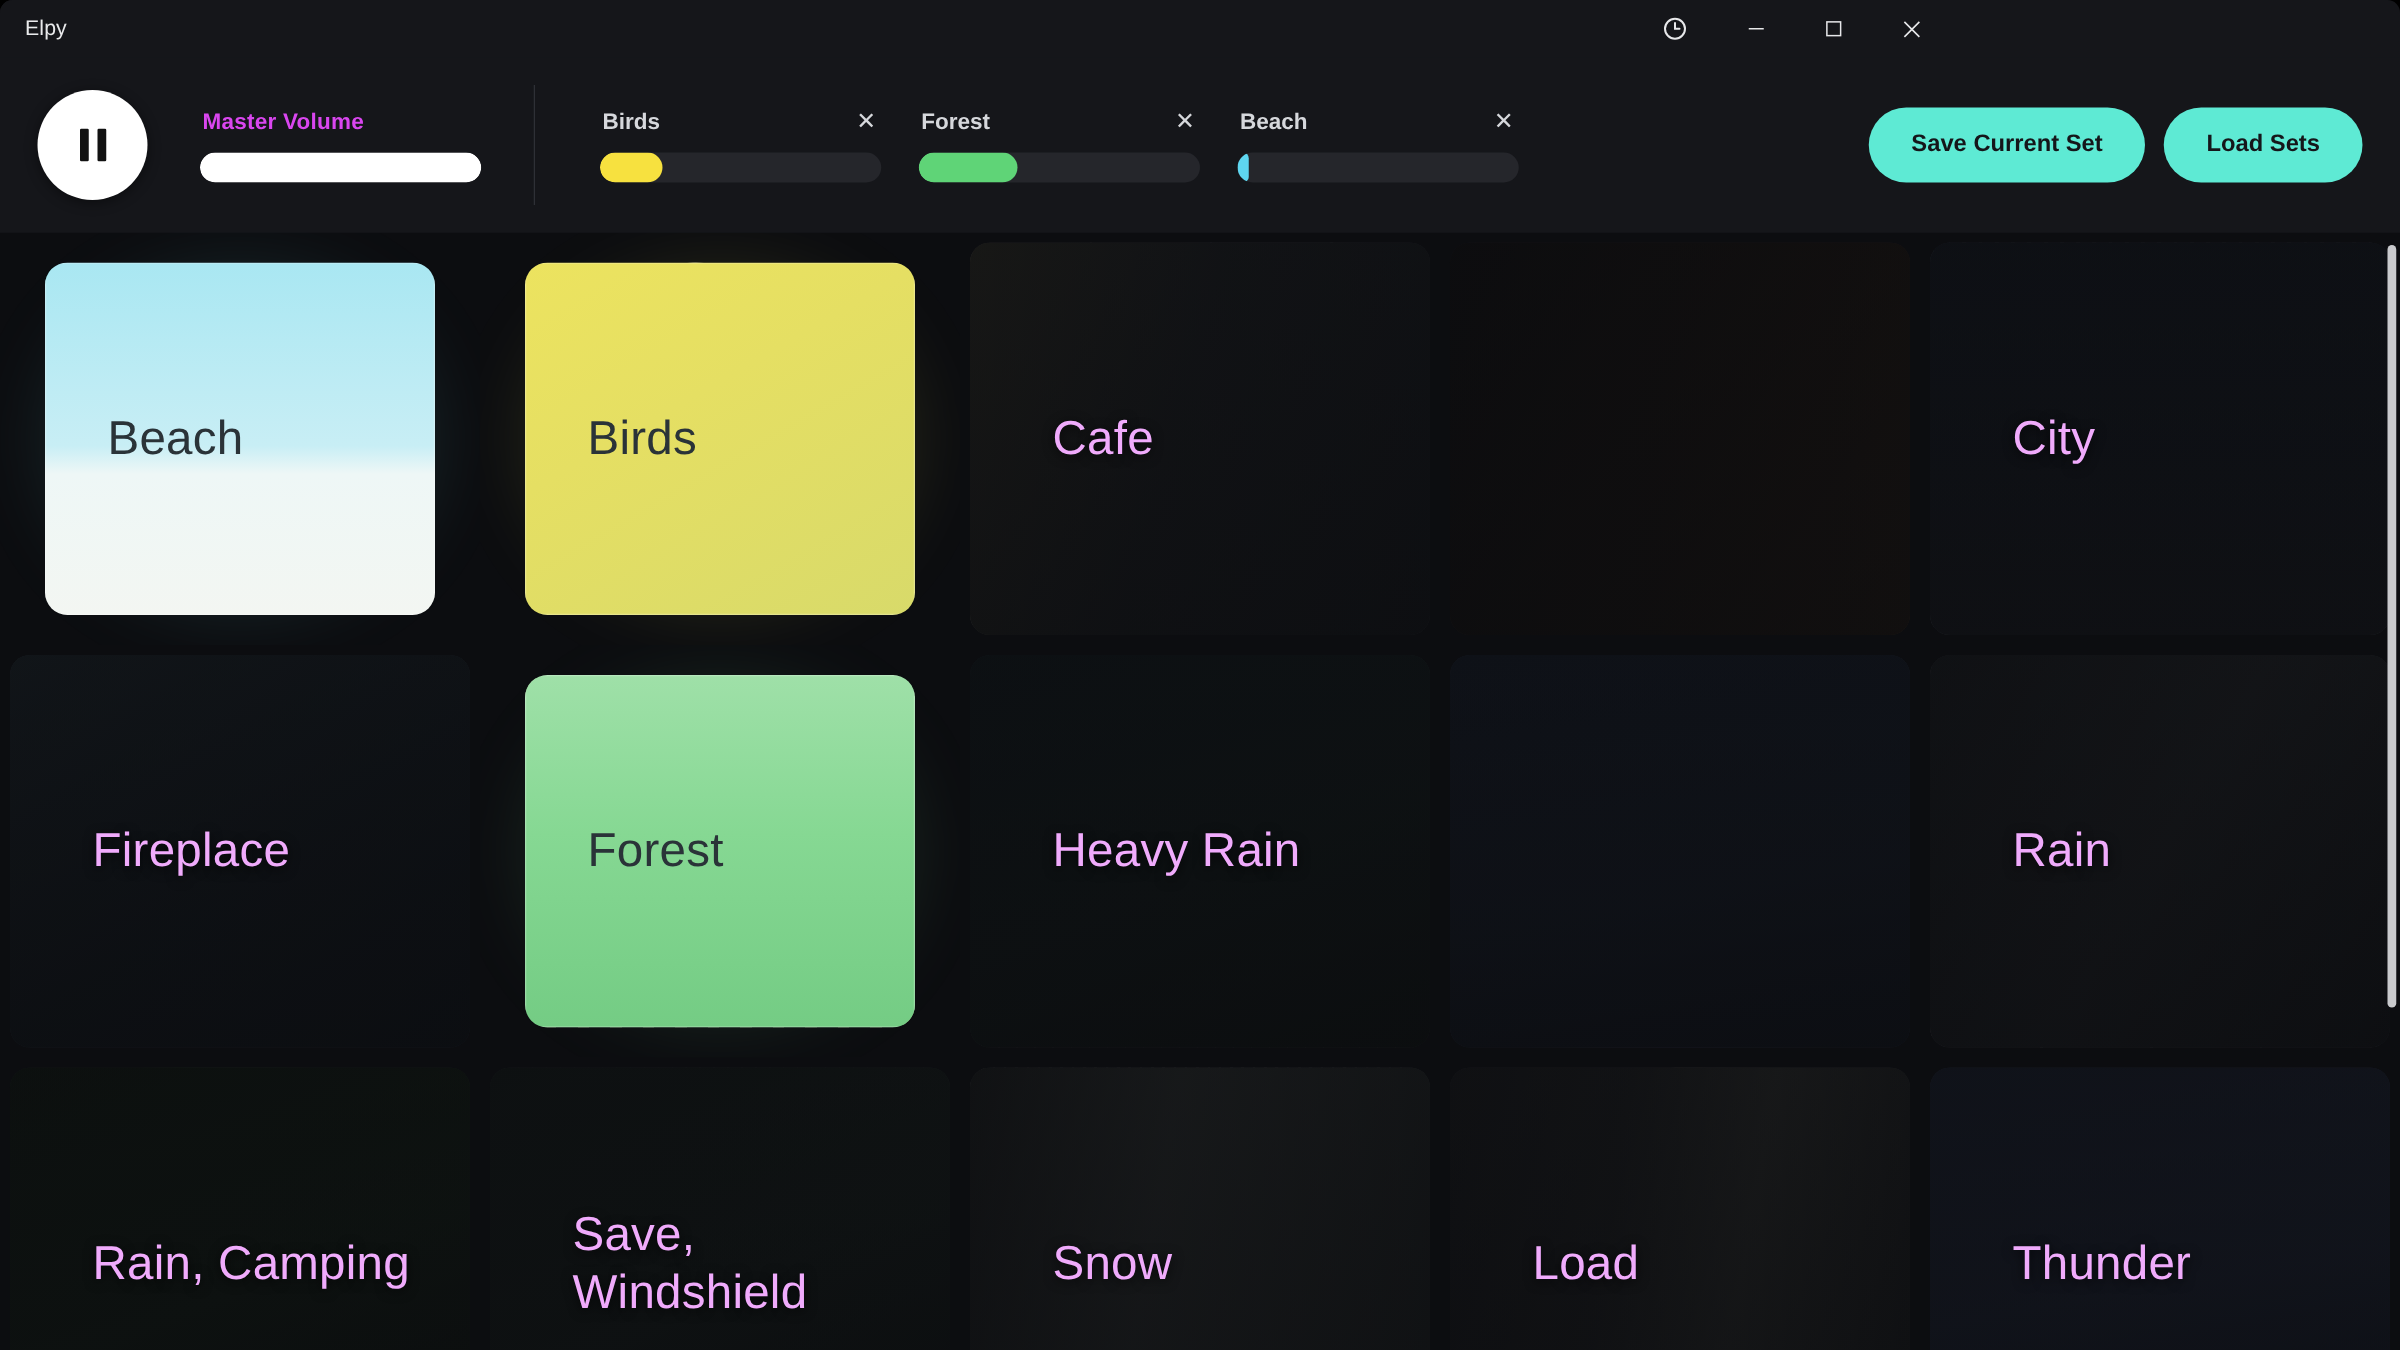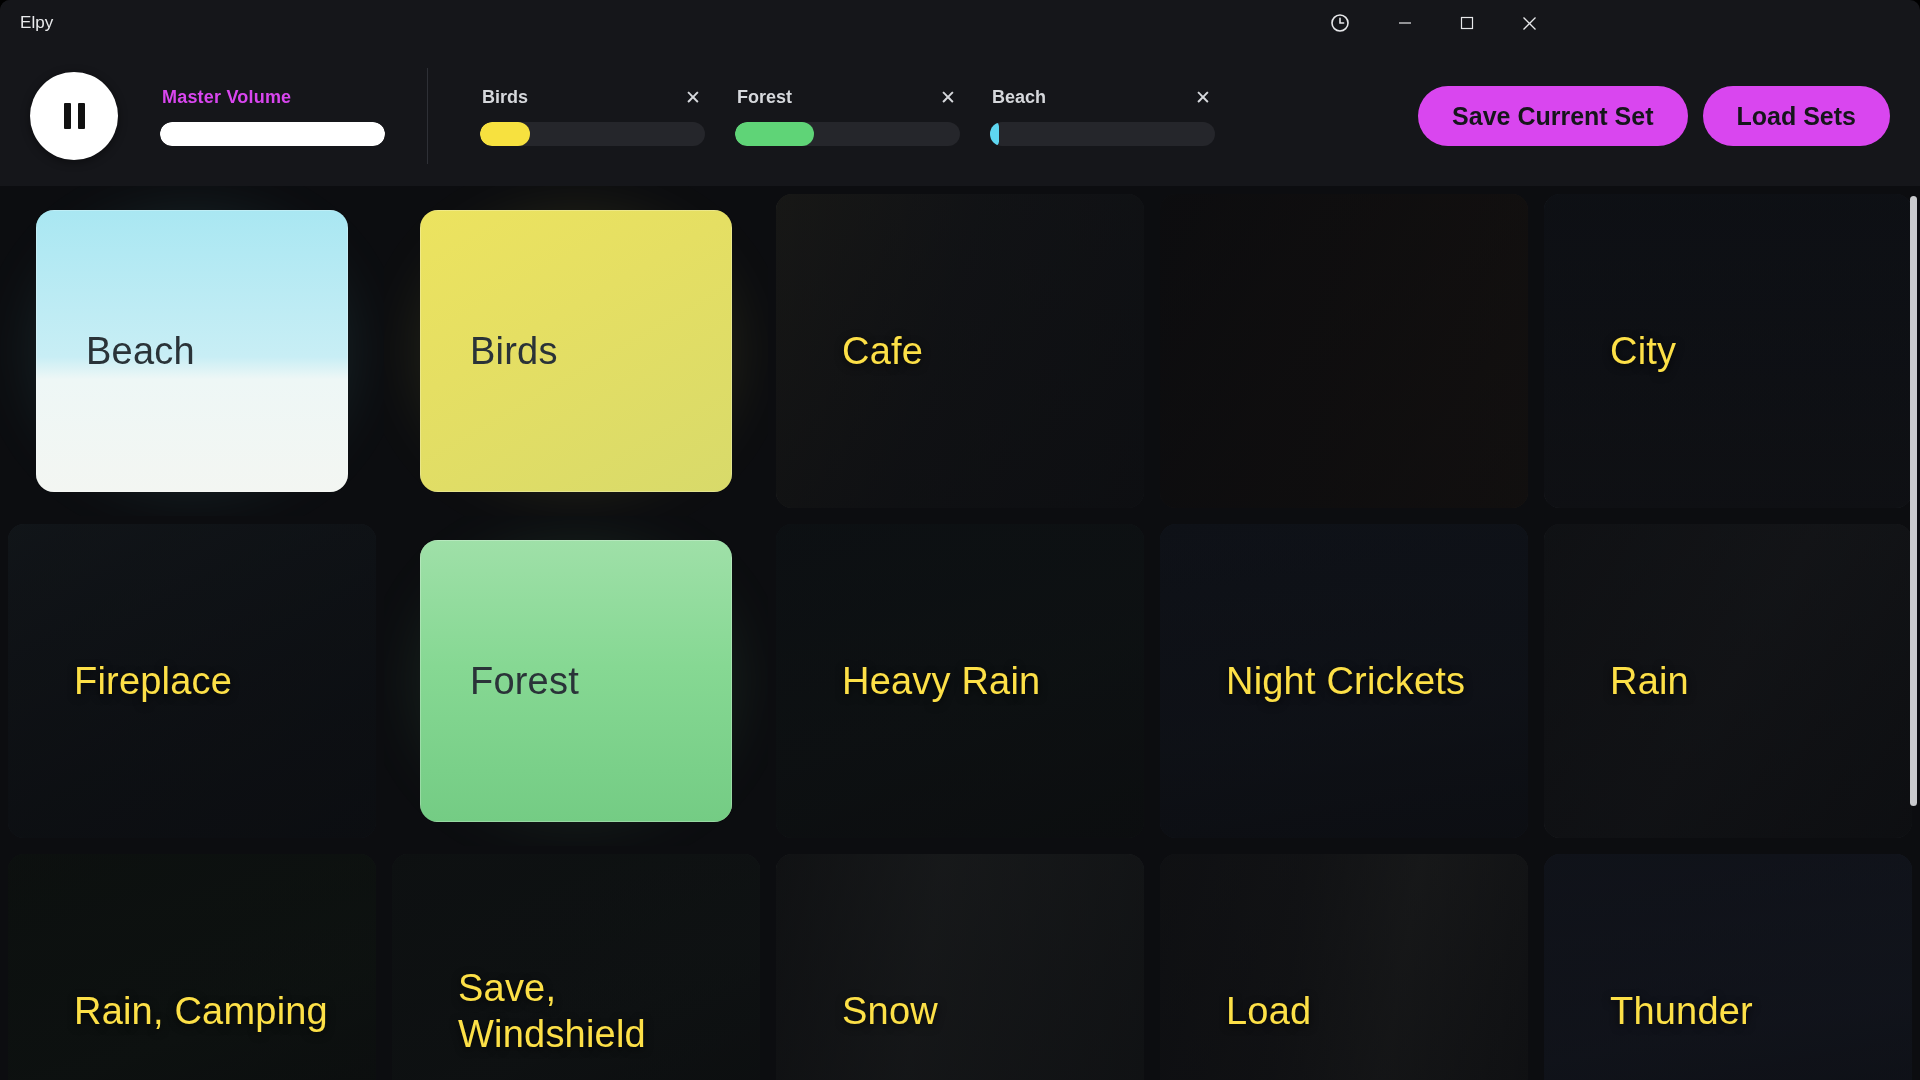--- a/index.html
+++ b/index.html
@@ -83,22 +83,22 @@
     margin-bottom: 14px; padding: 0 4px 0 2px;
   }
   .mix-name { font-size: 18px; font-weight: bold; color: #d6d8dc; }
   .mix-close {
     font-size: 19px; color: #d6d8dc; line-height: 1;
     font-family: "DejaVu Sans", sans-serif; font-weight: 500;
   }
 
   #setbtns { margin-left: auto; margin-right: 30px; display: flex; gap: 15px; }
   .pillbtn {
-    height: 60px; border-radius: 30px; background: #d946ef;
-    color: #15161a; font-size: 25px; font-weight: bold;
+    height: 60px; border-radius: 30px; background: #5eead4;
+    color: #15161a; font-size: 19px; font-weight: bold;
     display: flex; align-items: center; justify-content: center;
     padding: 12px 34px; white-space: nowrap;
   }
 
   
   #grid {
     position: absolute; top: 186px; left: 0;
     width: 1920px; height: 894px;
     display: grid;
     grid-template-columns: repeat(5, 1fr);
@@ -117,21 +117,21 @@
     background: #121317;
   }
   .card.active .card-inner {
     inset: 24px 36px;
     border-radius: 18px;
   }
   .art { position: absolute; inset: 0; }
   .card .label {
     position: relative; z-index: 5;
     font-size: 38px; font-weight: 400; letter-spacing: .2px;
-    color: #fde047;
+    color: #f0abfc;
     padding-left: 74px; padding-right: 20px;
     line-height: 1.22;
     text-shadow: 0 2px 9px rgba(0,0,0,.75);
   }
   .card.active .label {
     color: #2a3338;
     text-shadow: none;
     padding-left: 86px;
   }
   .glow { position: absolute; inset: -40px; z-index: 0; pointer-events: none; }
@@ -282,21 +282,20 @@
       <div class="card">
         <div class="card-inner">
           <div class="art" style="background: linear-gradient(rgba(10, 11, 14, 0.6), rgba(10, 11, 14, 0.72)), linear-gradient(160deg, rgb(16, 23, 26) 0%, rgb(19, 27, 26) 55%, rgb(16, 21, 19) 100%), repeating-linear-gradient(104deg, rgba(160, 190, 190, 0.07) 0px, rgba(160, 190, 190, 0.07) 1px, transparent 1px, transparent 14px);"></div>
         </div>
         <div class="label">Heavy Rain</div>
       </div>
       <div class="card">
         <div class="card-inner">
           <div class="art" style="background: linear-gradient(rgba(10, 11, 14, 0.6), rgba(10, 11, 14, 0.72)), linear-gradient(170deg, rgb(20, 26, 37) 0%, rgb(23, 29, 40) 60%, rgb(18, 22, 31) 100%), radial-gradient(50% 45% at 50% 95%, rgba(70, 95, 130, 0.25), transparent 72%);"></div>
         </div>
-        <div class="label">Night Crickets</div>
       </div>
       <div class="card">
         <div class="card-inner">
           <div class="art" style="background: linear-gradient(rgba(10, 11, 14, 0.6), rgba(10, 11, 14, 0.72)), linear-gradient(120deg, rgb(24, 26, 29) 0%, rgb(32, 34, 37) 50%, rgb(22, 24, 27) 100%), repeating-linear-gradient(90deg, rgba(170, 180, 190, 0.12) 0px, rgba(170, 180, 190, 0.12) 2px, transparent 2px, transparent 88px), repeating-linear-gradient(0deg, rgba(170, 180, 190, 0.08) 0px, rgba(170, 180, 190, 0.08) 2px, transparent 2px, transparent 120px);"></div>
         </div>
         <div class="label">Rain</div>
       </div>
       <div class="card">
         <div class="card-inner">
           <div class="art" style="background: linear-gradient(rgba(10, 11, 14, 0.6), rgba(10, 11, 14, 0.72)), linear-gradient(160deg, rgb(15, 23, 16) 0%, rgb(19, 29, 20) 55%, rgb(13, 18, 14) 100%), radial-gradient(34% 50% at 48% 20%, rgba(70, 140, 80, 0.32), transparent 72%);"></div>

